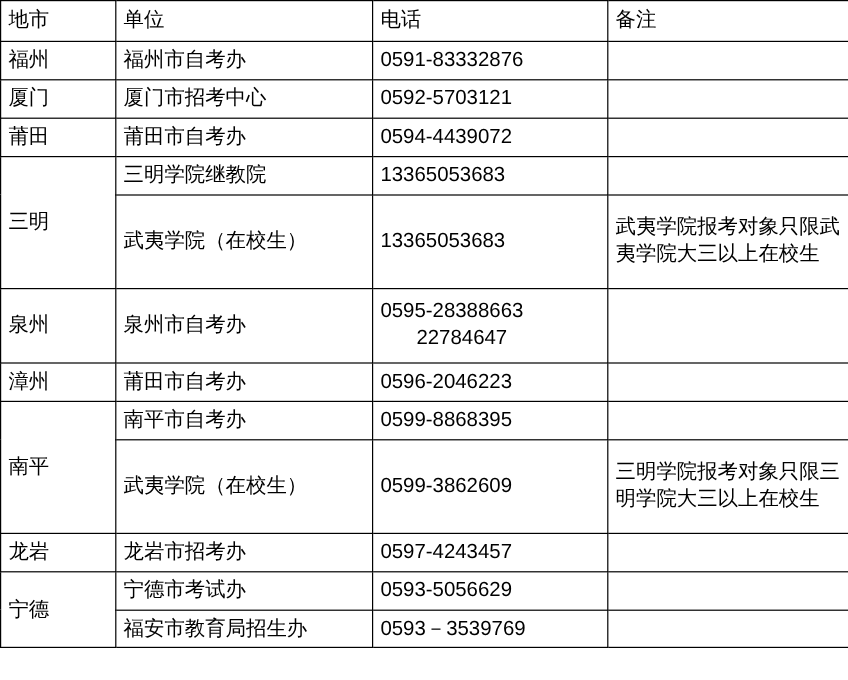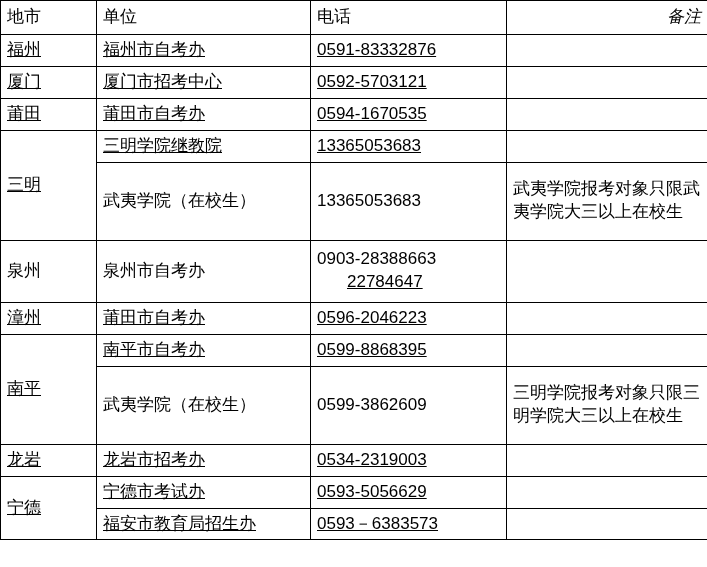--- a/index.html
+++ b/index.html
@@ -36,43 +36,42 @@
     text-align: left;
     box-sizing: border-box;
   }
   col.c-region { width: 96px; }
   col.c-unit   { width: 214px; }
   col.c-phone  { width: 196px; }
   col.c-note   { width: 201px; }
 
   .hdr td { height: 34px; }
   .hdr .region-h { padding-left: 6px; }
-  .hdr .note-h { text-align: right; font-style: italic; }
+  .hdr .note-h { text-align: left; }
 
-  .row-normal td { height: 31px; text-decoration: underline; }
+  .row-normal td { height: 31px; }
 
   .region-cell {
     text-align: left;
     padding-left: 6px;
   }
   .unit-cell { padding-left: 8px; }
   .phone-cell { padding-left: 10px; }
   .note-cell {
     padding-left: 8px;
     line-height: 1.45;
   }
   .tall { height: 78px; }
   .mid { height: 62px; }
   .phone-multi {
     line-height: 1.45;
   }
   .phone-multi .indent {
     display: block;
     padding-left: 30px;
-    text-decoration: underline;
   }
 </style>
 </head>
 <body>
 
 <div class="sheet">
   <table class="contact-table">
     <colgroup>
       <col class="c-region">
       <col class="c-unit">
@@ -97,41 +96,41 @@
       <tr class="row-normal">
         <td class="region-cell">厦门</td>
         <td class="unit-cell">厦门市招考中心</td>
         <td class="phone-cell">0592-5703121</td>
         <td class="note-cell"></td>
       </tr>
 
       <tr class="row-normal">
         <td class="region-cell">莆田</td>
         <td class="unit-cell">莆田市自考办</td>
-        <td class="phone-cell">0594-1670535</td>
+        <td class="phone-cell">0594-4439072</td>
         <td class="note-cell"></td>
       </tr>
 
       <tr class="row-normal">
         <td class="region-cell" rowspan="2">三明</td>
         <td class="unit-cell">三明学院继教院</td>
         <td class="phone-cell">13365053683</td>
         <td class="note-cell"></td>
       </tr>
 
       <tr class="tall">
         <td class="unit-cell">武夷学院（在校生）</td>
         <td class="phone-cell">13365053683</td>
         <td class="note-cell">武夷学院报考对象只限武夷学院大三以上在校生</td>
       </tr>
 
       <tr class="mid">
         <td class="region-cell">泉州</td>
         <td class="unit-cell">泉州市自考办</td>
-        <td class="phone-cell phone-multi"><span>0903-28388663</span><span class="indent">22784647</span></td>
+        <td class="phone-cell phone-multi"><span>0595-28388663</span><span class="indent">22784647</span></td>
         <td class="note-cell"></td>
       </tr>
 
       <tr class="row-normal">
         <td class="region-cell">漳州</td>
         <td class="unit-cell">莆田市自考办</td>
         <td class="phone-cell">0596-2046223</td>
         <td class="note-cell"></td>
       </tr>
 
@@ -144,31 +143,31 @@
 
       <tr class="tall">
         <td class="unit-cell">武夷学院（在校生）</td>
         <td class="phone-cell">0599-3862609</td>
         <td class="note-cell">三明学院报考对象只限三明学院大三以上在校生</td>
       </tr>
 
       <tr class="row-normal">
         <td class="region-cell">龙岩</td>
         <td class="unit-cell">龙岩市招考办</td>
-        <td class="phone-cell">0534-2319003</td>
+        <td class="phone-cell">0597-4243457</td>
         <td class="note-cell"></td>
       </tr>
 
       <tr class="row-normal">
         <td class="region-cell" rowspan="2">宁德</td>
         <td class="unit-cell">宁德市考试办</td>
         <td class="phone-cell">0593-5056629</td>
         <td class="note-cell"></td>
       </tr>
 
       <tr class="row-normal">
         <td class="unit-cell">福安市教育局招生办</td>
-        <td class="phone-cell">0593－6383573</td>
+        <td class="phone-cell">0593－3539769</td>
         <td class="note-cell"></td>
       </tr>
     </tbody>
   </table>
 </div>
 
 </body></html>

